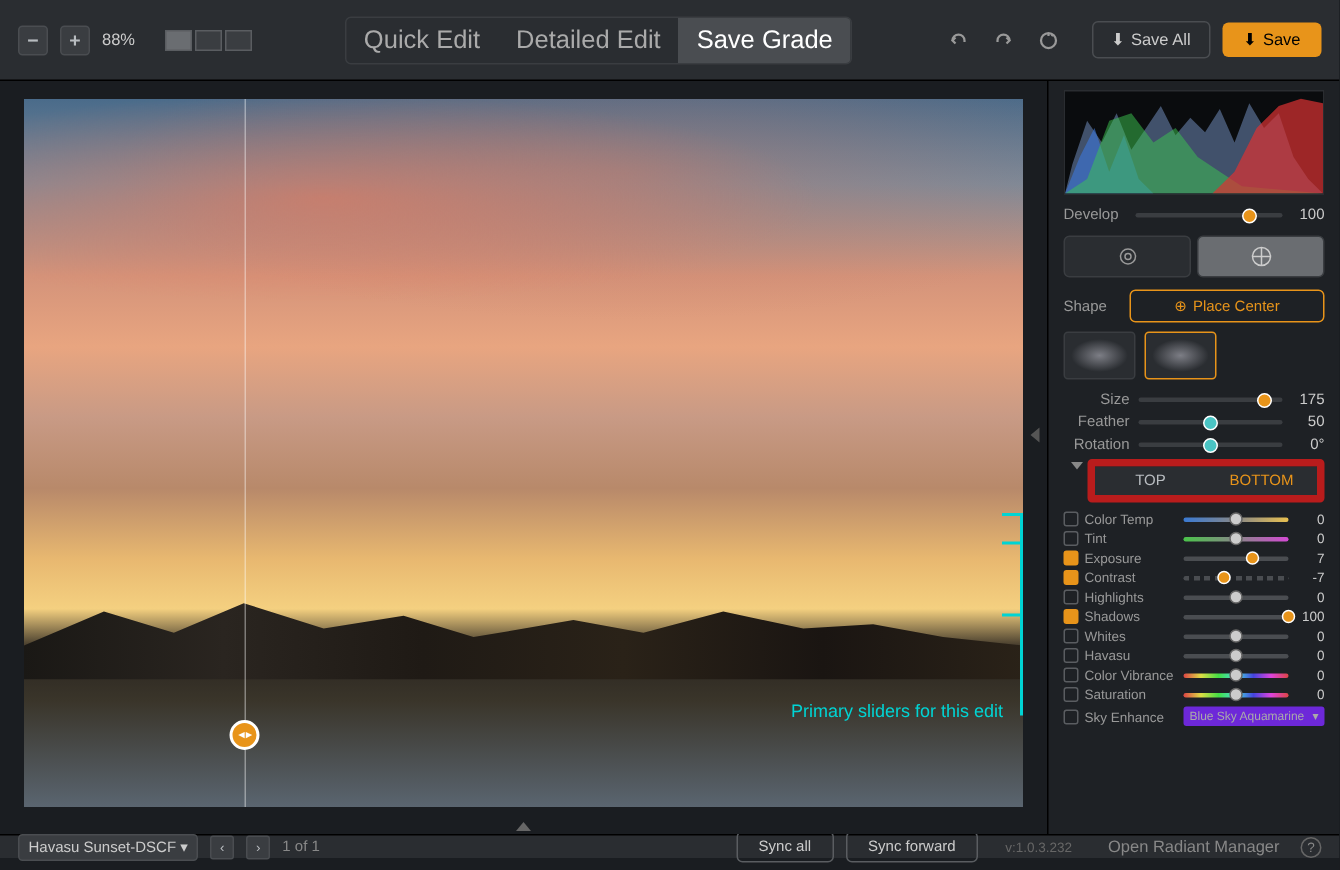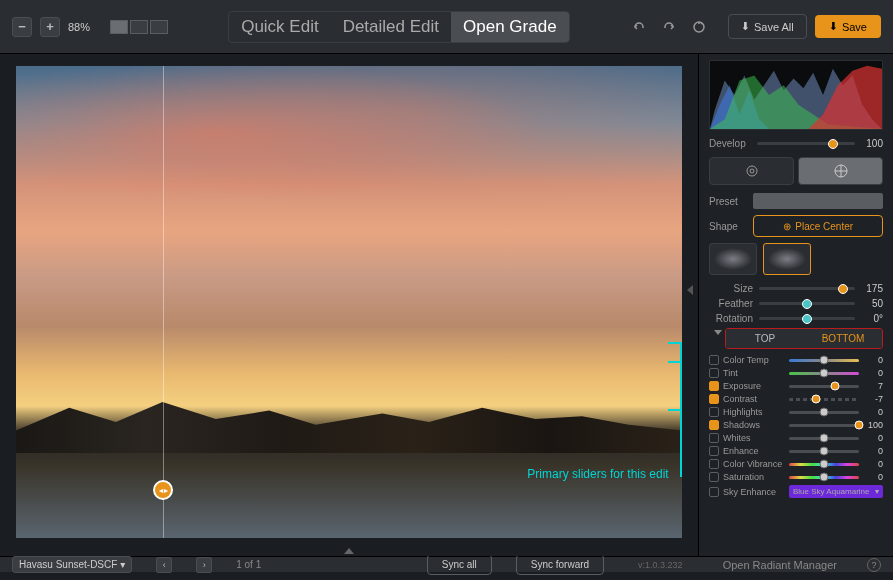--- a/index.html
+++ b/index.html
@@ -45,40 +45,40 @@
 .preset-label{width:38px;color:#999}
 .preset-dd{flex:1;height:16px;background:#5a5d61;border-radius:2px;cursor:pointer}
 .place-btn{flex:1;height:22px;border:1px solid #e8941a;border-radius:4px;background:transparent;color:#e8941a;font-size:10px;cursor:pointer;display:flex;align-items:center;justify-content:center;gap:4px}
 .shape-prev{display:flex;gap:6px;margin-bottom:8px}
 .shape-box{width:48px;height:32px;background:#2a2d31;border:1px solid #3a3d41;border-radius:3px;position:relative}
 .shape-box.sel{border-color:#e8941a}
 .shape-box::before{content:'';position:absolute;inset:4px;background:radial-gradient(ellipse,rgba(180,180,190,0.6) 0%,transparent 70%)}
 .param-row{display:flex;align-items:center;gap:6px;margin-bottom:4px;font-size:10px}
 .param-label{width:44px;color:#999;text-align:right}
 .param-val{width:22px;text-align:right;color:#ccc}
-.tb-toggle{display:flex;border:1px solid #b91c1c;border-radius:3px;overflow:hidden;margin-bottom:6px}
+.tb-toggle{display:flex;border:5px solid #b91c1c;border-radius:3px;overflow:hidden;margin-bottom:6px}
 .tb-btn{flex:1;padding:4px;font-size:10px;text-align:center;cursor:pointer;background:#2a2d31}
 .tb-btn.active{color:#e8941a}
 .adj-row{display:flex;align-items:center;gap:4px;margin-bottom:3px;font-size:10px}
 .adj-check{width:10px;height:10px;border:1px solid #5a5d61;border-radius:2px;cursor:pointer;flex-shrink:0}
 .adj-check.on{background:#e8941a;border-color:#e8941a}
 .adj-label{width:62px;color:#999;font-size:9px}
 .adj-track{flex:1;height:3px;border-radius:2px;position:relative;cursor:pointer}
 .adj-thumb{position:absolute;top:50%;transform:translate(-50%,-50%);width:9px;height:9px;background:#ccc;border-radius:50%;border:1px solid #666}
 .adj-thumb.active{background:#e8941a;border-color:#fff}
 .adj-val{width:20px;text-align:right;color:#ccc;font-size:9px}
 .grad-temp{background:linear-gradient(to right,#3a7ad4,#888,#e8c050)}
 .grad-tint{background:linear-gradient(to right,#4ac44a,#888,#d44ad4)}
 .grad-gray{background:#4a4d51}
 .grad-spectrum{background:linear-gradient(to right,#d44,#dd4,#4d4,#4dd,#44d,#d4d,#d44)}
 .action-btns{display:flex;gap:6px;margin-top:8px}
 .act-btn{flex:1;height:22px;border-radius:4px;font-size:10px;cursor:pointer;display:flex;align-items:center;justify-content:center}
 .act-save{border:1px solid #e8941a;background:transparent;color:#e8941a}
 .act-reset{border:1px solid #4a4d51;background:transparent;color:#999}
-.bottombar{height:16px;background:#2a2d31;display:flex;align-items:center;padding:0 12px;gap:24px;font-size:10px;border-top:1px solid #000}
+.bottombar{height:16px;background:#2a2d31;display:flex;align-items:center;padding:0 12px;gap:8px;font-size:10px;border-top:1px solid #000}
 .file-dd{background:#3a3d41;border:1px solid #4a4d51;border-radius:3px;padding:2px 6px;cursor:pointer;color:#ccc;font-size:10px}
 .nav-btn{width:16px;height:16px;background:#3a3d41;border:1px solid #4a4d51;border-radius:2px;display:flex;align-items:center;justify-content:center;cursor:pointer;font-size:9px}
 .page-info{color:#888;margin-right:auto}
 .sync-btn{background:transparent;border:1px solid #5a5d61;border-radius:4px;padding:4px 14px;font-size:10px;cursor:pointer;color:#ccc}
 .version{color:#666;font-size:9px;margin-left:10px}
 .open-mgr{color:#888;font-size:11px;cursor:pointer;margin-left:16px}
 .help-ic{width:14px;height:14px;border:1px solid #666;border-radius:50%;display:flex;align-items:center;justify-content:center;font-size:9px;color:#888;margin-left:6px;cursor:pointer}
 .sky-dd{flex:1;background:#6d28d9;border-radius:2px;padding:2px 4px;font-size:8px;color:#aaa;cursor:pointer;display:flex;justify-content:space-between;align-items:flex-start}
 .tri-l{position:absolute;left:2px;top:50%;transform:translateY(-50%);width:0;height:0;border-top:5px solid transparent;border-bottom:5px solid transparent;border-left:6px solid #555;cursor:pointer}
 .tri-r{position:absolute;right:200px;top:50%;transform:translateY(-50%);width:0;height:0;border-top:5px solid transparent;border-bottom:5px solid transparent;border-right:6px solid #555;cursor:pointer}
@@ -92,21 +92,21 @@
   <div class="sq-btn">+</div>
   <span class="zoom-val">88%</span>
   <div class="view-btns">
     <div class="view-btn active"></div>
     <div class="view-btn"></div>
     <div class="view-btn"></div>
   </div>
   <div class="mode-tabs">
     <div class="mode-tab">Quick Edit</div>
     <div class="mode-tab">Detailed Edit</div>
-    <div class="mode-tab active">Open Grade</div>
+    <div class="mode-tab active">Save Grade</div>
   </div>
   <div class="history-btns">
     <div class="hist-btn">
         <svg width="16" height="16" viewBox="0 0 16 16">
           <path d="M4 8a4 4 0 0 1 8 0v1" fill="none" stroke="#999" stroke-width="1.5"></path>
           <path d="M6 6L4 8l2 2" fill="none" stroke="#999" stroke-width="1.5"></path>
         </svg>
       </div>
     <div class="hist-btn">
         <svg width="16" height="16" viewBox="0 0 16 16">
@@ -174,24 +174,20 @@
           </svg>
         </div>
       <div class="tool-btn active">
           <svg width="16" height="16" viewBox="0 0 16 16">
             <circle cx="8" cy="8" r="6" fill="none" stroke="#ccc" stroke-width="1"></circle>
             <path d="M8 2v12M2 8h12" stroke="#ccc" stroke-width="1"></path>
           </svg>
         </div>
     </div>
 
-    <div class="preset-row">
-      <span class="preset-label">Preset</span>
-      <div class="preset-dd"></div>
-    </div>
 
     <div class="preset-row">
       <span class="preset-label">Shape</span>
       <button class="place-btn">
           <span>⊕</span>
           <span>Place Center</span>
         </button>
     </div>
 
     <div class="shape-prev">
@@ -281,21 +277,21 @@
         <div class="adj-row">
     <div class="adj-check "></div>
     <span class="adj-label">Whites</span>
     <div class="adj-track grad-gray" style="">
       <div class="adj-thumb " style="left:50%"></div>
     </div>
     <span class="adj-val">0</span>
         </div>
         <div class="adj-row">
     <div class="adj-check "></div>
-    <span class="adj-label">Enhance</span>
+    <span class="adj-label">Havasu</span>
     <div class="adj-track grad-gray" style="">
       <div class="adj-thumb " style="left:50%"></div>
     </div>
     <span class="adj-val">0</span>
         </div>
         <div class="adj-row">
     <div class="adj-check "></div>
     <span class="adj-label">Color Vibrance</span>
     <div class="adj-track grad-spectrum" style="">
       <div class="adj-thumb " style="left:50%"></div>

